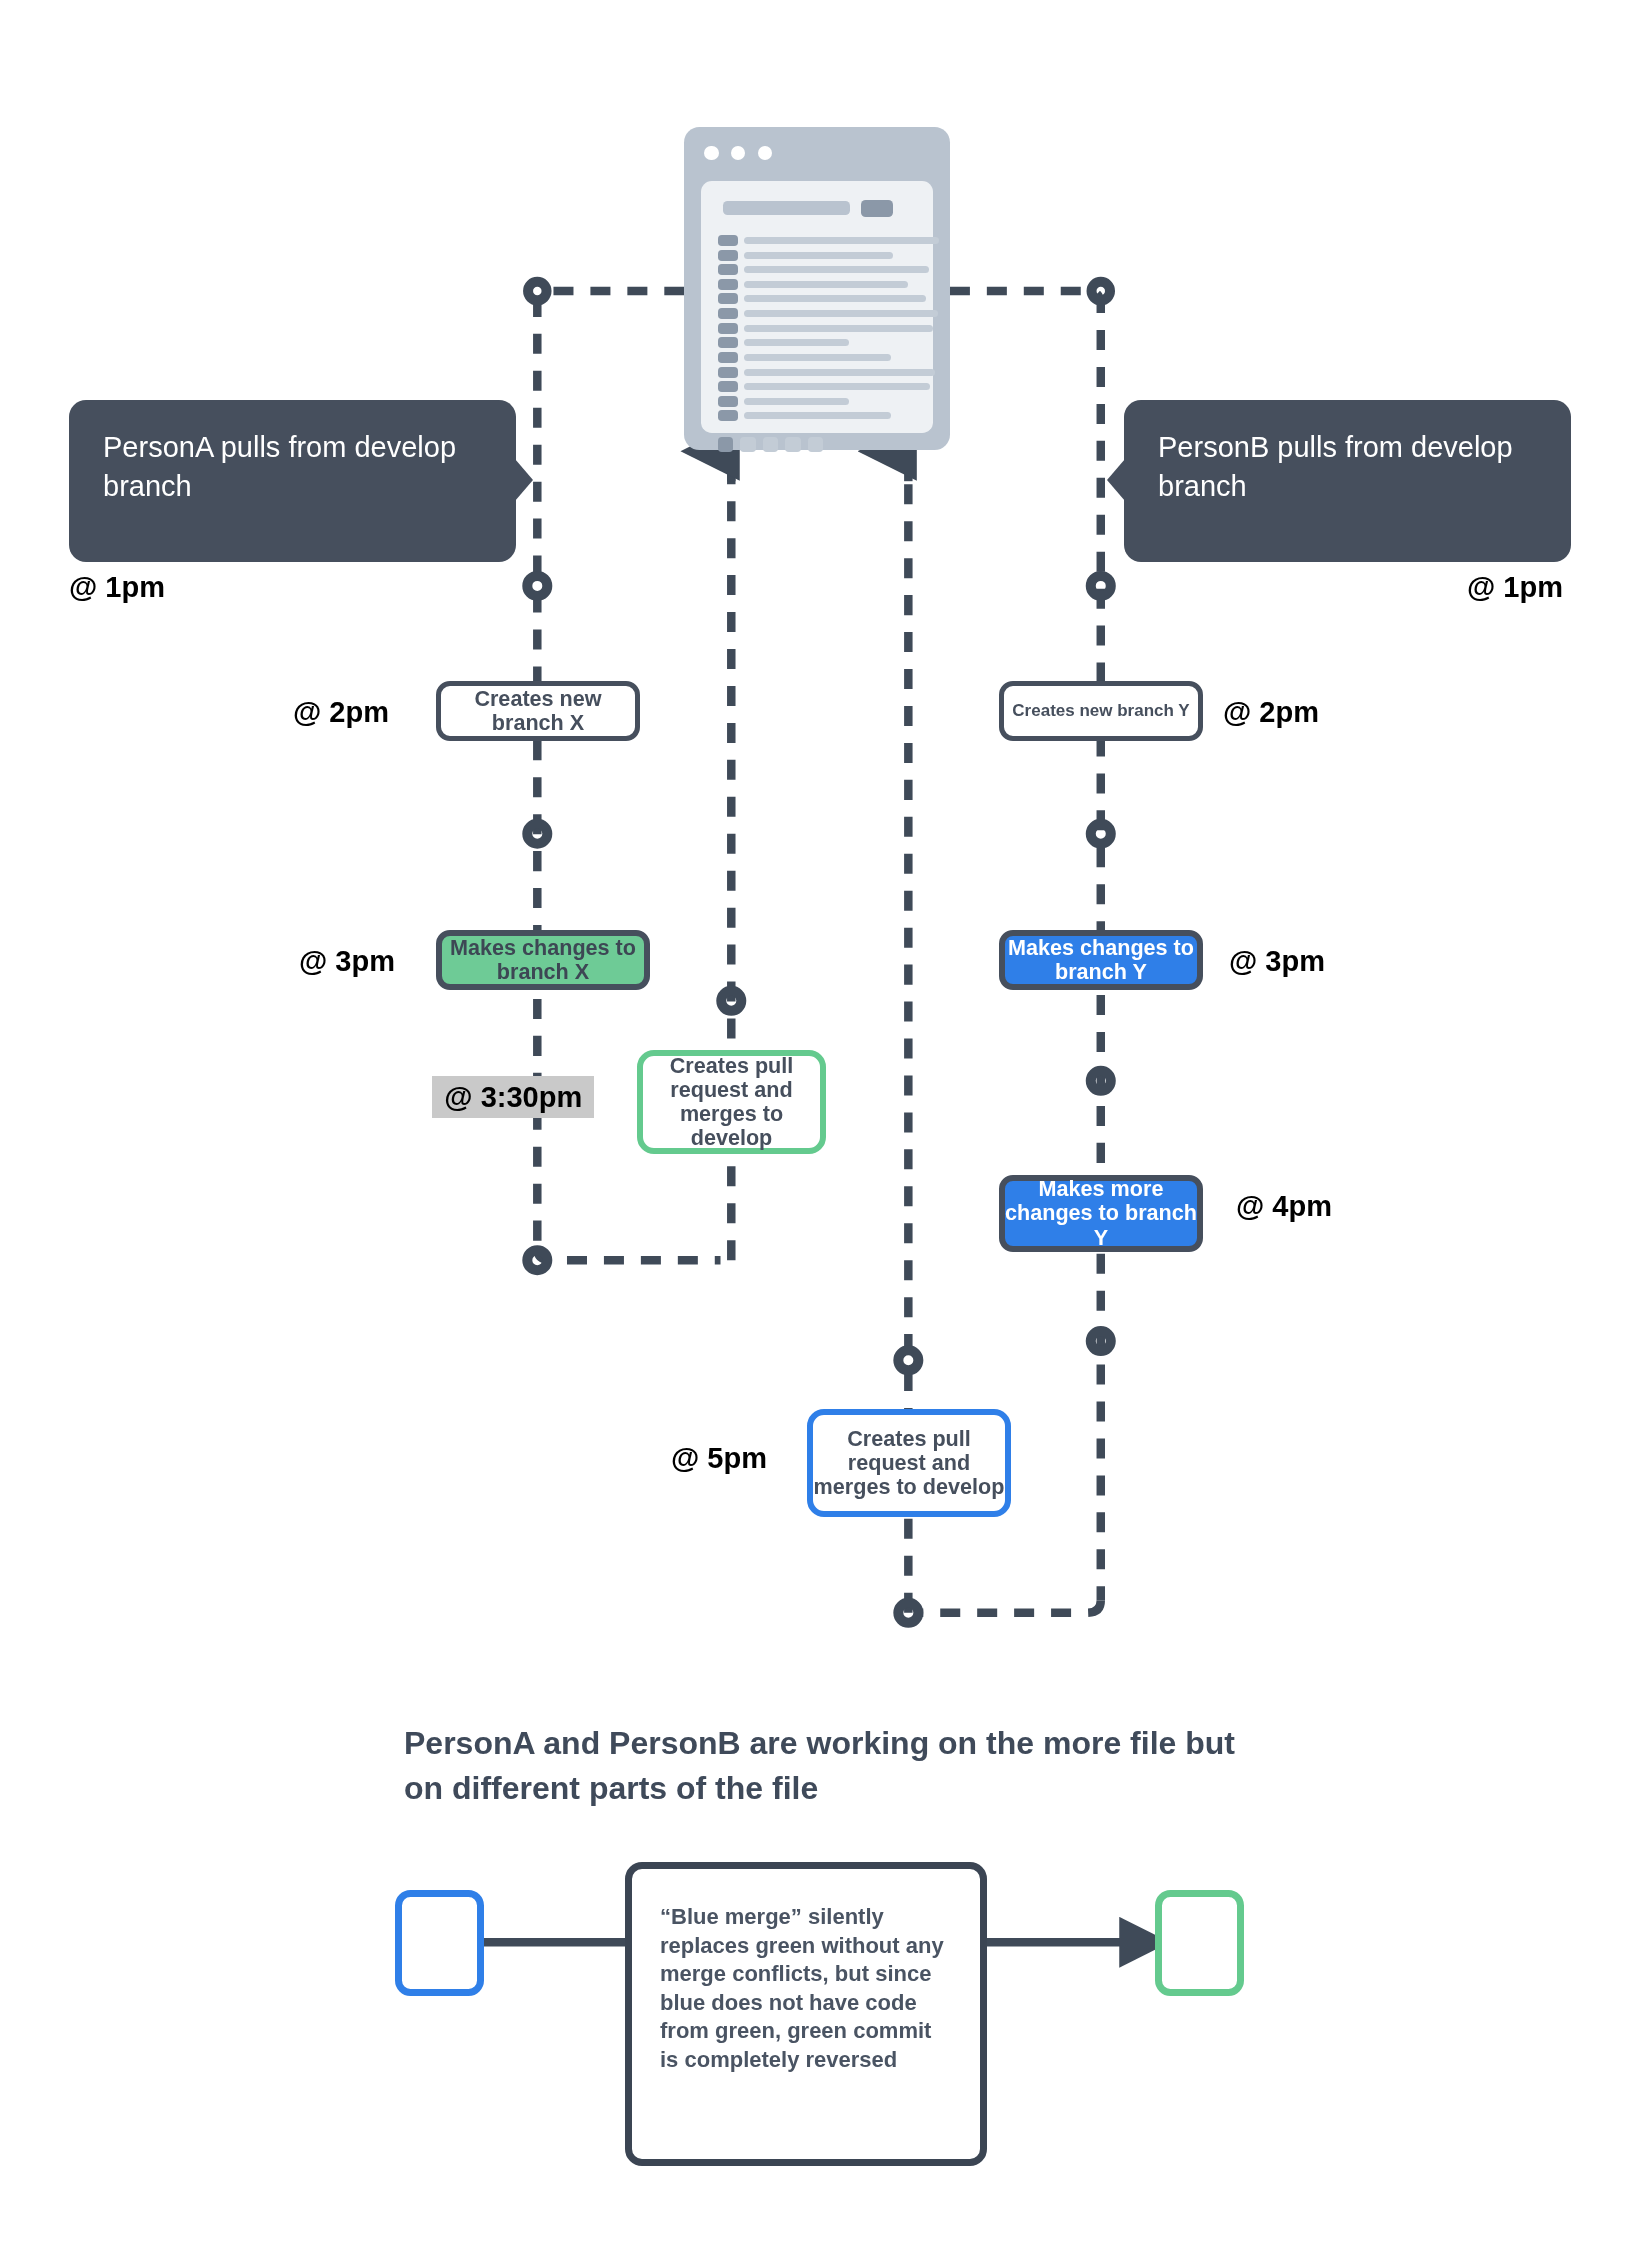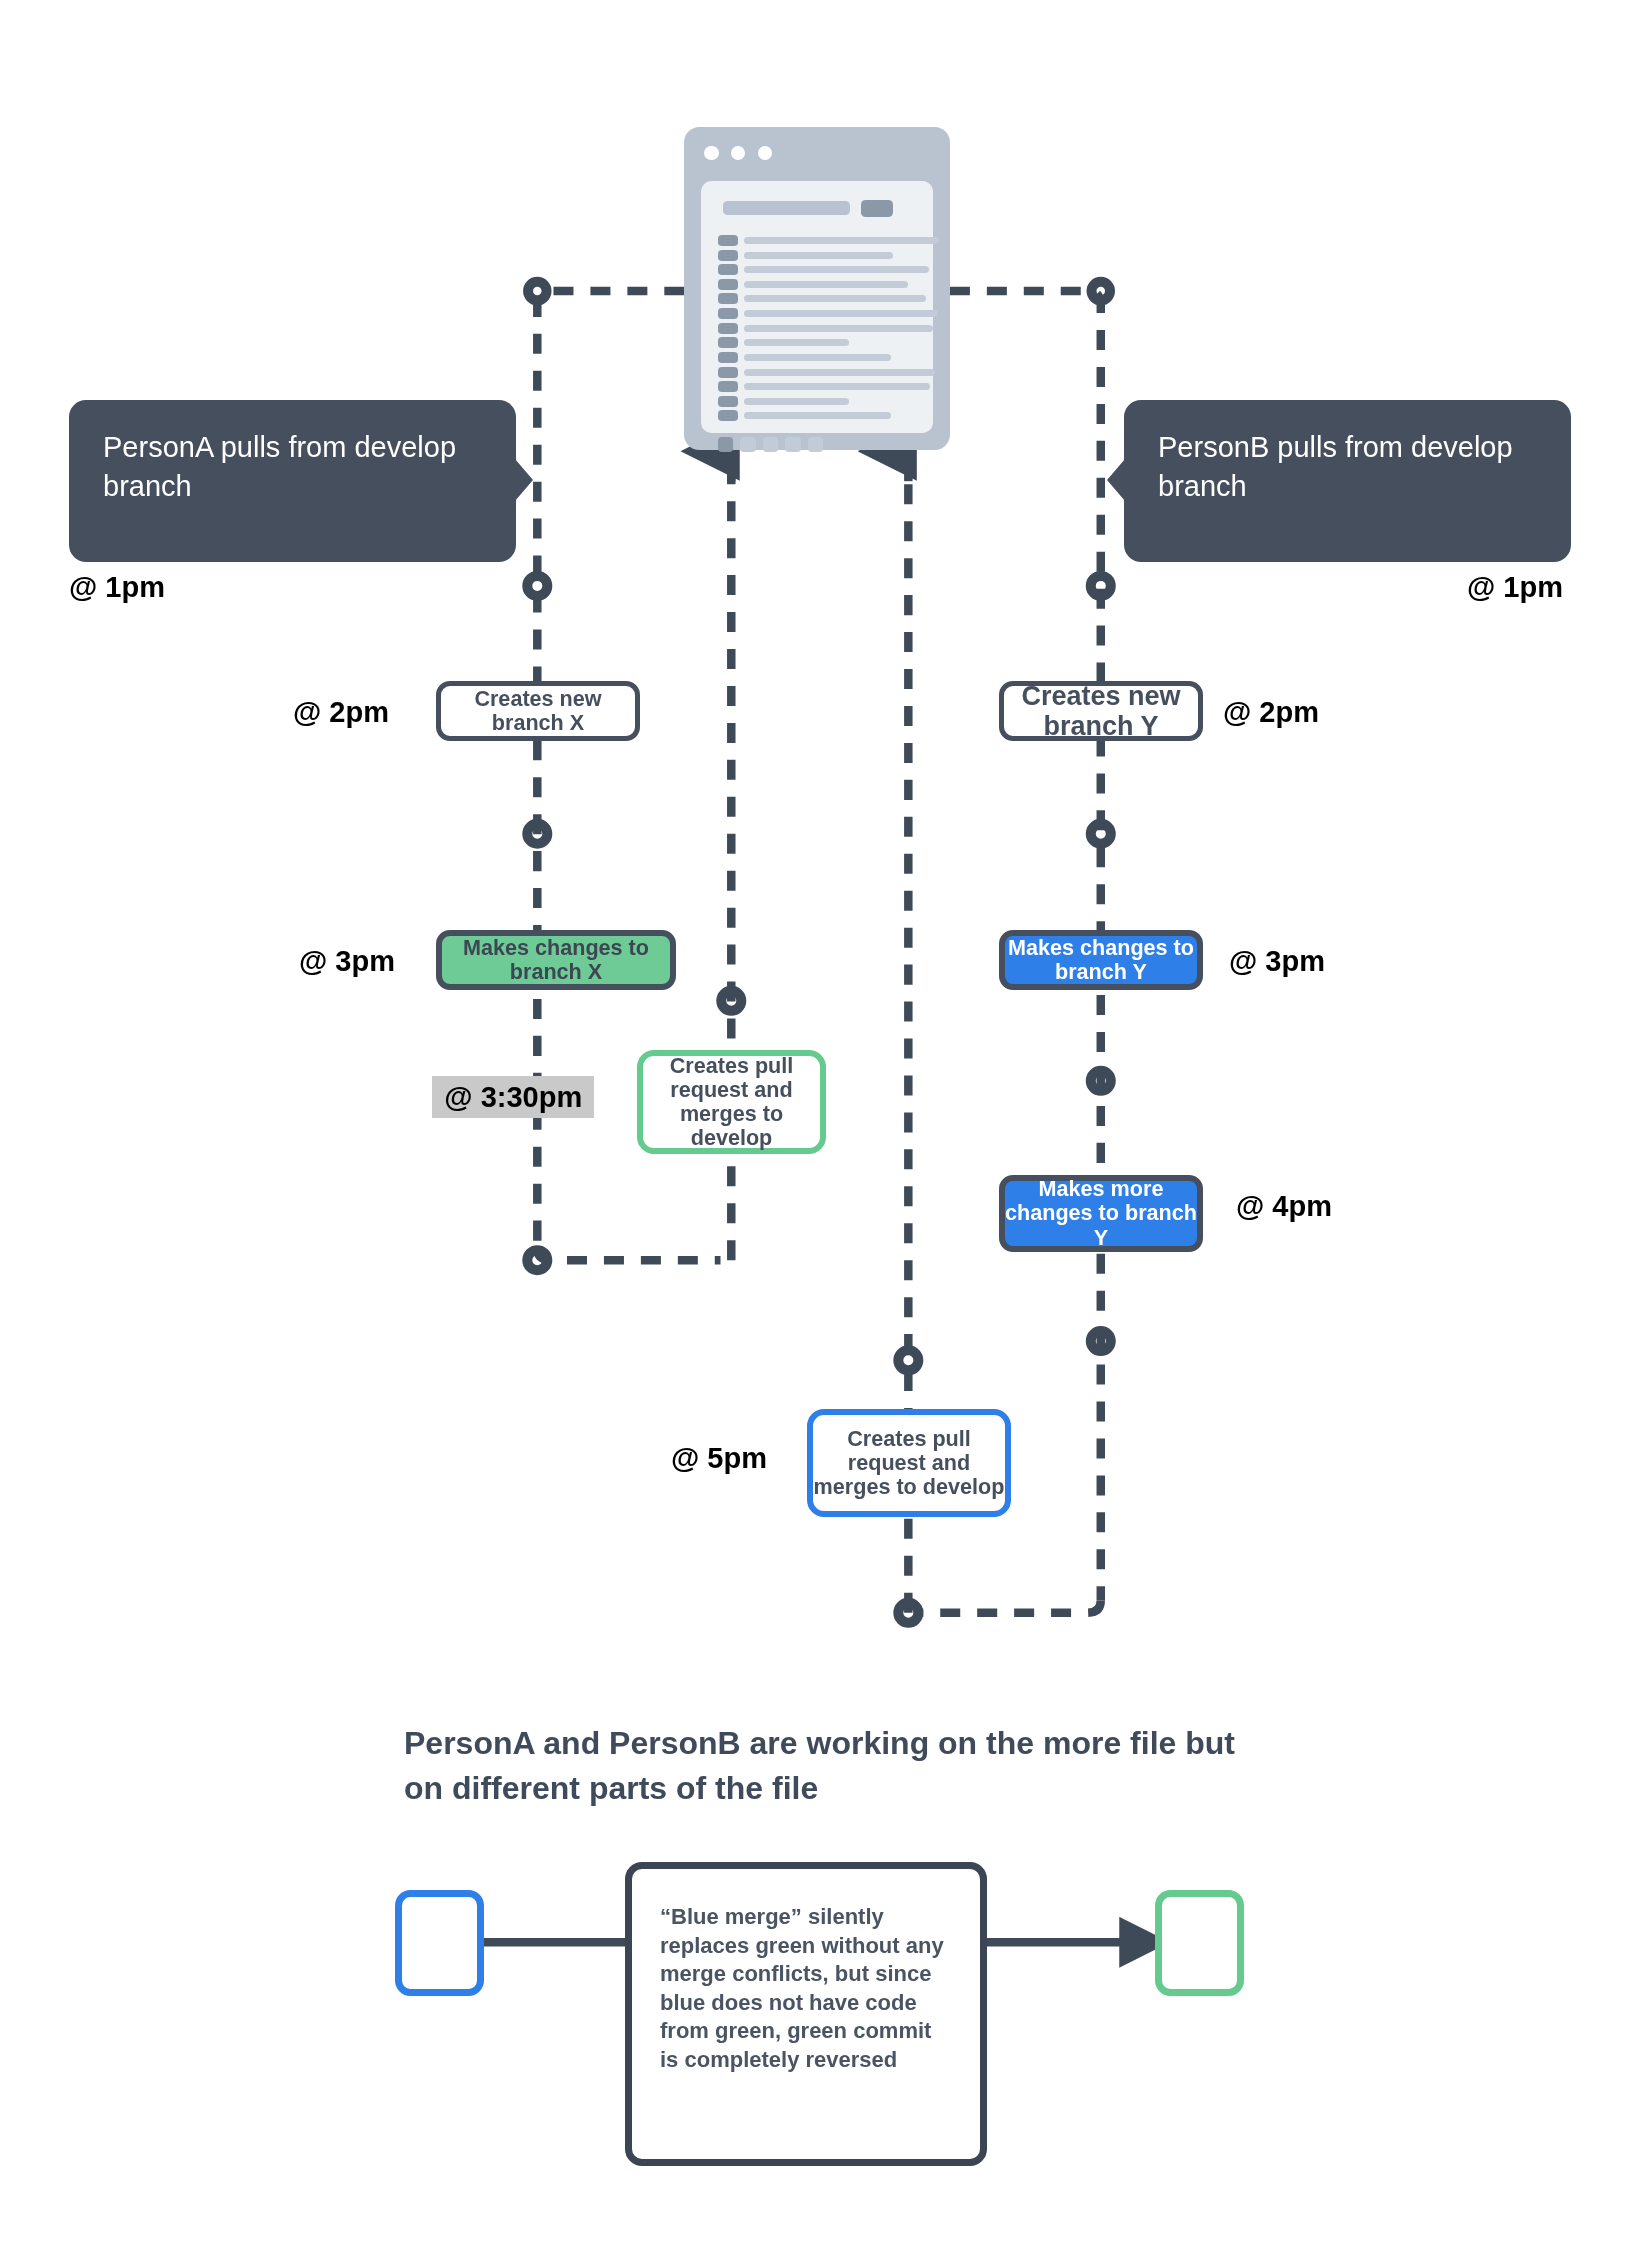--- a/index.html
+++ b/index.html
@@ -194,31 +194,31 @@
     <span class="ctext">PersonB pulls from develop branch</span>
     <span class="notch"></span>
   </div>
   <div class="tlabel" style="left:1467px;top:571px;">@ 1pm</div>
 
   <div class="node plain" style="left:436px;top:681px;width:204px;height:60px;font-size:21.6px;">
     <span class="ntext">Creates new branch X</span>
   </div>
   <div class="tlabel" style="left:293px;top:696px;">@ 2pm</div>
 
-  <div class="node green-fill" style="left:436px;top:930px;width:240px;height:60px;font-size:21.6px;">
+  <div class="node green-fill" style="left:436px;top:930px;width:214px;height:60px;font-size:21.6px;">
     <span class="ntext">Makes changes to branch X</span>
   </div>
   <div class="tlabel" style="left:299px;top:945px;">@ 3pm</div>
 
   <div class="node green-out" style="left:637px;top:1050px;width:189px;height:104px;font-size:21.6px;">
     <span class="ntext">Creates pull request and merges to develop</span>
   </div>
   <div class="tlabel hl" style="left:432px;top:1076px;">@ 3:30pm</div>
 
-  <div class="node plain" style="left:999px;top:681px;width:204px;height:60px;font-size:27px;">
+  <div class="node plain" style="left:999px;top:681px;width:204px;height:60px;font-size:17px;">
     <span class="ntext">Creates new branch Y</span>
   </div>
   <div class="tlabel" style="left:1223px;top:696px;">@ 2pm</div>
 
   <div class="node blue-fill" style="left:999px;top:930px;width:204px;height:60px;font-size:21.6px;">
     <span class="ntext">Makes changes to branch Y</span>
   </div>
   <div class="tlabel" style="left:1229px;top:945px;">@ 3pm</div>
 
   <div class="node blue-fill" style="left:999px;top:1175px;width:204px;height:77px;font-size:21.6px;">

